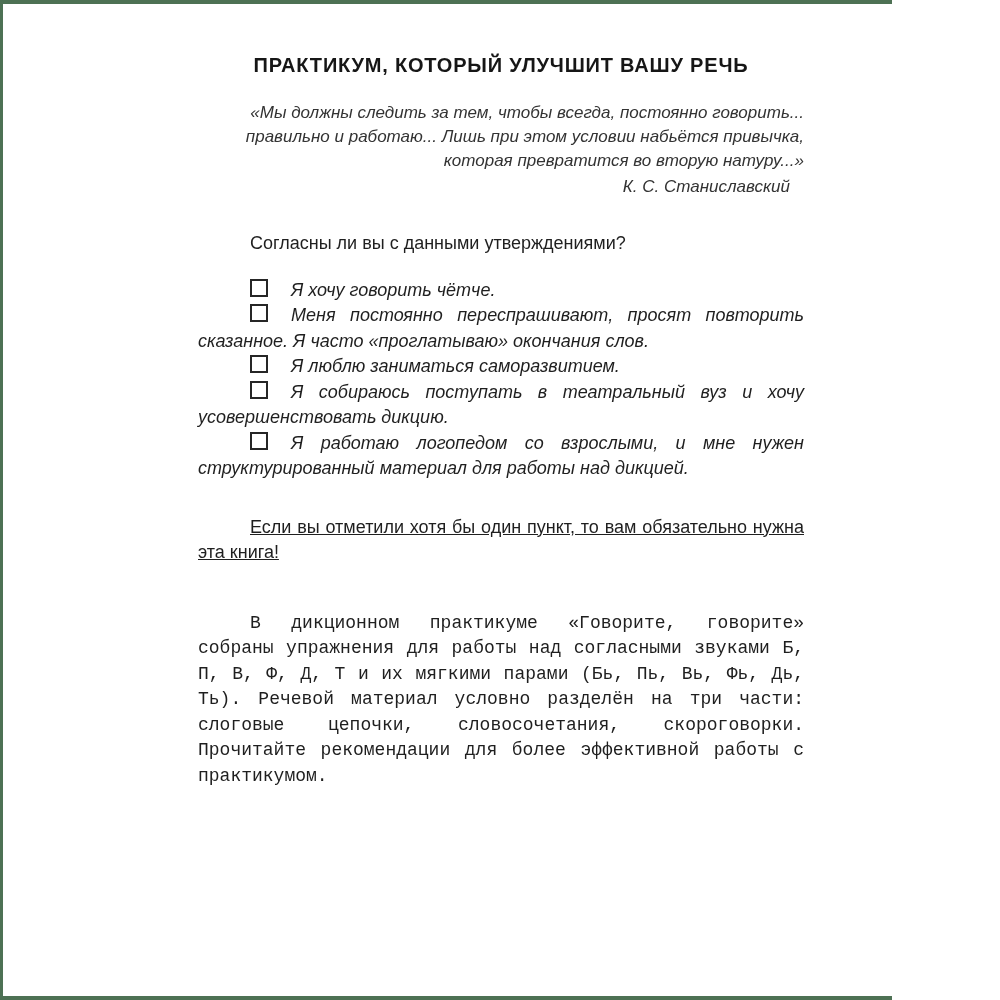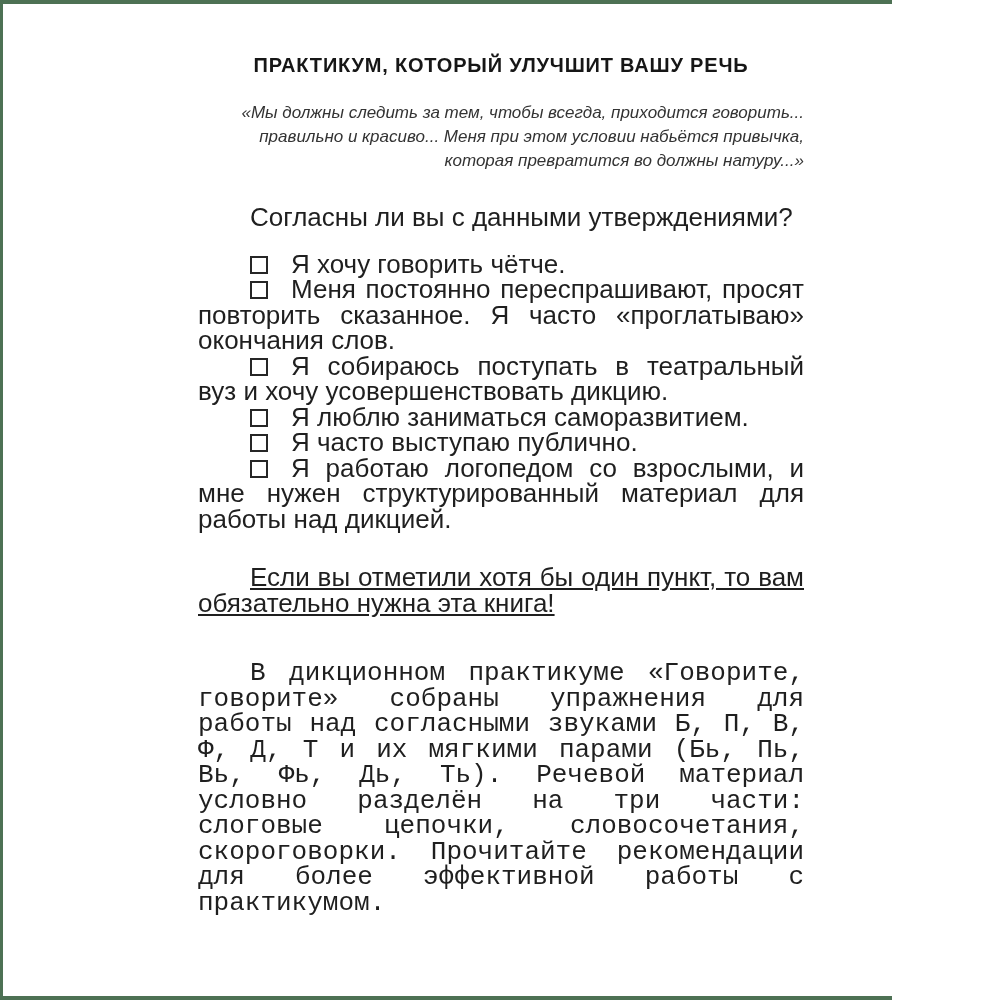--- a/index.html
+++ b/index.html
@@ -42,30 +42,31 @@
     font-size: 17px;
     line-height: 24px;
     color: #333333;
   }
   .epigraph .attribution {
     margin-top: 2px;
     padding-right: 14px;
   }
   .bodytext p {
     margin: 0;
-    font-size: 26px;
+    font-size: 18px;
     line-height: 25.5px;
     text-align: justify;
     text-indent: 52px;
   }
   .question {
     margin-top: 32px !important;
   }
   .checklist {
     margin-top: 21px;
+    font-style: italic;
   }
   .cb {
     display: inline-block;
     width: 14px;
     height: 14px;
     border: 2px solid #262626;
     margin-right: 23px;
     vertical-align: -1px;
   }
   .closing-1 {
@@ -79,35 +80,35 @@
 </style>
 </head>
 <body>
 
 <div class="page">
   <div class="content">
 
     <h1 class="title">ПРАКТИКУМ, КОТОРЫЙ УЛУЧШИТ ВАШУ РЕЧЬ</h1>
 
     <div class="epigraph">
-      <div>«Мы должны следить за тем, чтобы всегда, приходится говорить...</div>
-      <div>правильно и красиво... Меня при этом условии набьётся привычка,</div>
-      <div>которая превратится во должны натуру...»</div>
+      <div>«Мы должны следить за тем, чтобы всегда, постоянно говорить...</div>
+      <div>правильно и работаю... Лишь при этом условии набьётся привычка,</div>
+      <div>которая превратится во вторую натуру...»</div>
+      <div class="attribution">К. С. Станиславский</div>
     </div>
 
     <div class="bodytext">
 
       <p class="question">Согласны ли вы с данными утверждениями?</p>
 
       <div class="checklist">
         <p><span class="cb"></span><span>Я хочу говорить чётче.</span></p>
         <p><span class="cb"></span><span>Меня постоянно переспрашивают, просят повторить сказанное. Я часто «проглатываю» окончания слов.</span></p>
+        <p><span class="cb"></span><span>Я люблю заниматься саморазвитием.</span></p>
         <p><span class="cb"></span><span>Я собираюсь поступать в театральный вуз и хочу усовершенствовать дикцию.</span></p>
-        <p><span class="cb"></span><span>Я люблю заниматься саморазвитием.</span></p>
-        <p><span class="cb"></span><span>Я часто выступаю публично.</span></p>
         <p><span class="cb"></span><span>Я работаю логопедом со взрослыми, и мне нужен структурированный материал для работы над дикцией.</span></p>
       </div>
 
       <p class="closing-1">Если вы отметили хотя бы один пункт, то вам обязательно нужна эта книга!</p>
 
       <p class="closing-2">В дикционном практикуме «Говорите, говорите» собраны упражнения для работы над согласными звуками Б, П, В, Ф, Д, Т и их мягкими парами (Бь, Пь, Вь, Фь, Дь, Ть). Речевой материал условно разделён на три части: слоговые цепочки, словосочетания, скороговорки. Прочитайте рекомендации для более эффективной работы с практикумом.</p>
 
     </div>
   </div>
 </div>

